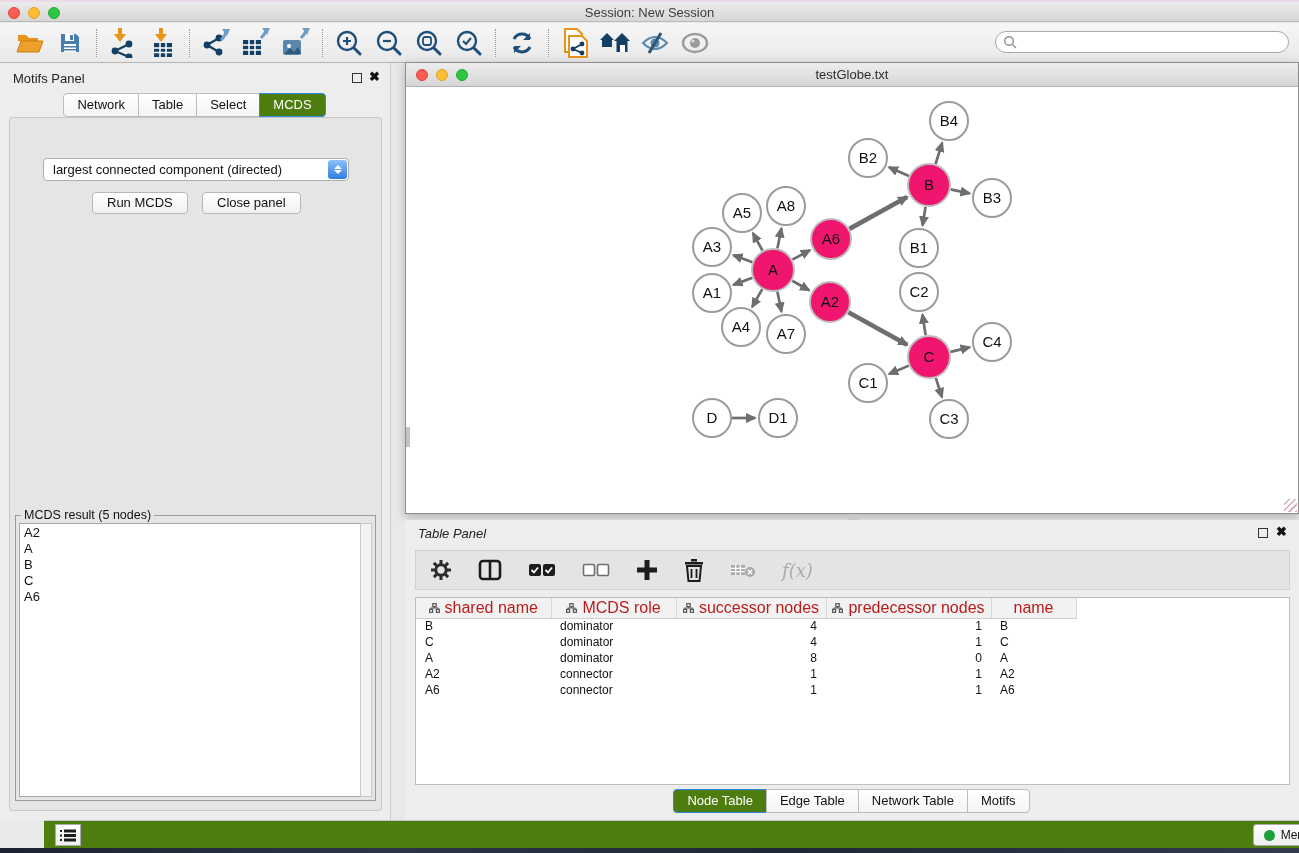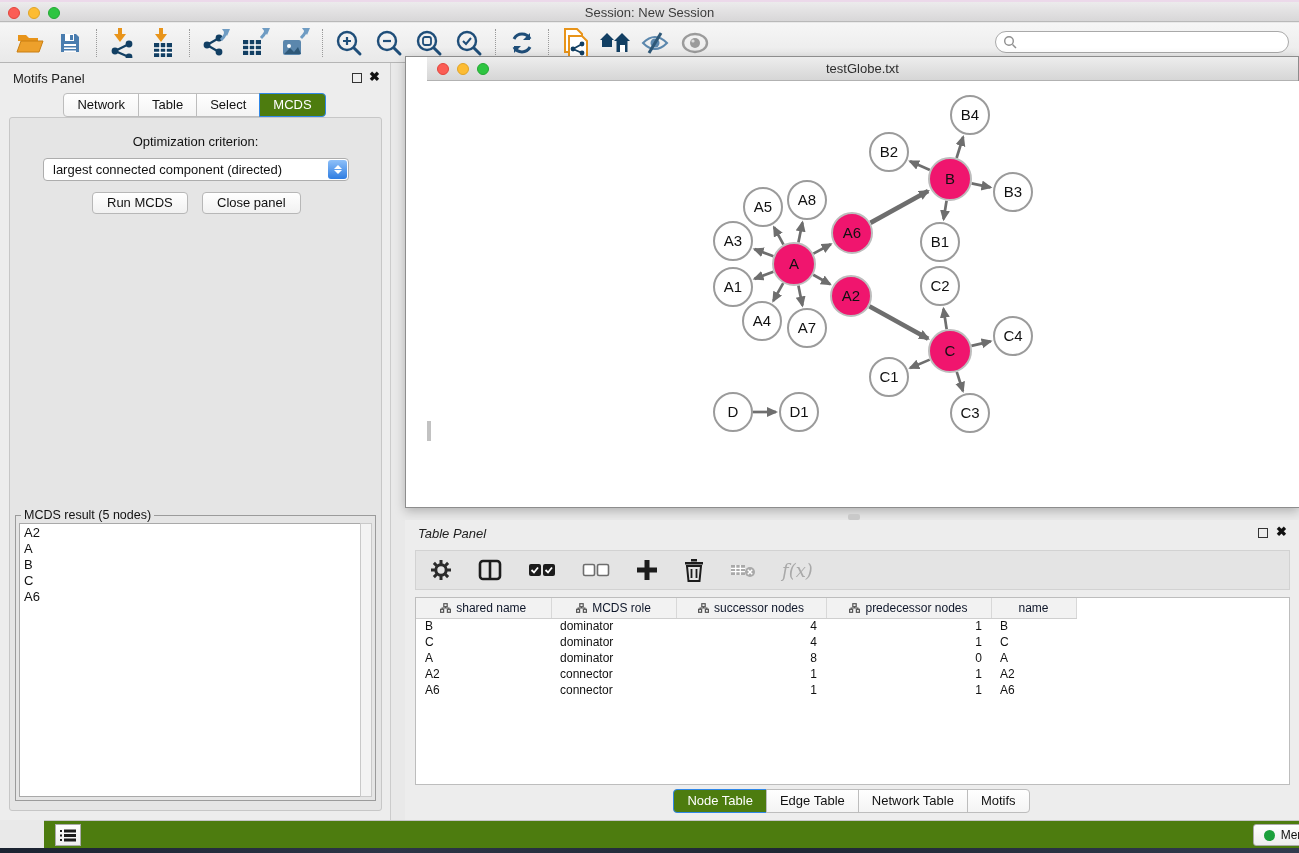--- a/index.html
+++ b/index.html
@@ -55,22 +55,22 @@
     border-radius:4px; font-size:13px; color:#111; text-align:center; line-height:20px; padding:0 14px; }
   .btn-run { left:82px; top:74px; } .btn-close { left:192px; top:74px; }
 
   .result-box { position:absolute; left:5px; top:397px; width:361px; height:286px; border:1px solid #9b9b9b; }
   .result-legend { position:absolute; left:5px; top:-8px; background:#e5e5e5; padding:0 3px; font-size:12.5px; color:#111; }
   .result-list { position:absolute; left:3px; top:7px; right:15px; bottom:3px; background:#fff; border:1px solid #a9a9a9; border-right:none;
     font-size:13px; color:#111; padding:1px 4px; line-height:16px; }
   .result-scroll { position:absolute; right:3px; top:7px; width:12px; bottom:3px; background:#f3f3f3; border:1px solid #c9c9c9; }
 
   
-  .netwin { position:absolute; left:405px; top:56px; width:894px; height:452px; background:#fff;
-    border:1px solid #8d8d8d; box-shadow:0 3px 10px rgba(0,0,0,0.25);padding-left:21px; }
+  .netwin { position:absolute; left:405px; top:62px; width:894px; height:452px; background:#fff;
+    border:1px solid #8d8d8d; box-shadow:0 3px 10px rgba(0,0,0,0.25); }
   .netwin .wtitle { position:relative; height:24px; background:linear-gradient(#ededed,#d6d6d6); border-bottom:1px solid #b2b2b2; }
   .netwin .wtitle .title { position:absolute; left:0; right:0; top:4px; text-align:center; font-size:13px; color:#2e2e2e; }
   .netwin .lights { top:6px; left:10px; }
   .net-canvas { position:relative; width:892px; height:426px; background:#fff; overflow:hidden; }
   .mini-scroll { position:absolute; left:0px; top:340px; width:4px; height:20px; background:#c2c2c2; }
   .resize-grip { position:absolute; right:1px; bottom:1px; width:13px; height:13px;
     background:repeating-linear-gradient(135deg, transparent, transparent 3px, #d9aebe 3px, #d9aebe 4.5px); }
   .split-divider { position:absolute; left:405px; top:514px; width:894px; height:6px; }
   .split-thumb { position:absolute; left:443px; top:0px; width:12px; height:6px; background:#c9c9c9; border-radius:2px; }
 
@@ -79,21 +79,21 @@
   .tpanel .ptitle { position:absolute; left:13px; top:6px; font-size:13px; color:#222;font-style:italic; }
   .tpanel .float-ic { right:31px; top:8px; } .tpanel .close-ic { right:12px; top:4px; }
   .ttoolbar { position:absolute; left:10px; top:30px; width:875px; height:40px; background:#e4e4e4;
     border:1px solid #d2d2d2; display:flex; align-items:center; padding-left:14px; gap:26px; }
   .ttb { display:flex; align-items:center; justify-content:center; }
   .fx { font-family:"DejaVu Serif", serif; font-style:italic; font-size:18px; color:#a9a9a9; }
 
   .datatable-wrap { position:absolute; left:10px; top:77px; width:875px; height:188px; background:#fff; border:1px solid #bdbdbd; overflow:hidden; }
   table.datatable { border-collapse:collapse; table-layout:fixed; width:875px; }
   .datatable th { height:20px; background:#f2f2f2; border-bottom:1px solid #cfcfcf; border-right:1px solid #d8d8d8;
-    font-size:12px; font-weight:normal; color:#0f172a; }
+    font-size:16px; font-weight:normal; color:#b91c1c; }
   .datatable th .hwrap { display:flex; align-items:center; justify-content:center; gap:5px; }
   .datatable th.filler { border-right:none; background:#fff; border-bottom:none; }
   .datatable td { height:16px; font-size:12px; color:#111; padding:0 9px; white-space:nowrap; }
   .datatable td.num { text-align:right; }
 
   .bottom-tabs { position:absolute; left:0; right:0; top:269px; display:flex; justify-content:center; }
 
   
   .statusbar { position:absolute; left:0; top:820px; width:1299px; height:28px; background:#4d7c0f; border-top:1px solid #c6c6c6;margin-left:44px; }
   .list-btn { position:absolute; left:11px; top:3px; width:26px; height:22px; background:linear-gradient(#fff,#eee);
@@ -267,21 +267,20 @@
     <span class="float-ic"></span>
     <span class="close-ic">✖</span>
   </div>
   <div class="segtabs" id="cp-tabs">
       <span class="seg">Network</span>
       <span class="seg">Table</span>
       <span class="seg">Select</span>
       <span class="seg active">MCDS</span>
     </div>
   <div class="cpanel-inner">
-    <div class="opt-label">Optimization criterion:</div>
     <div class="dropdown">
       <span>largest connected component (directed)</span>
       <span class="dd-btn">
           <i class="up"></i>
           <i class="dn"></i>
         </span>
     </div>
     <span class="btn btn-run">Run MCDS</span>
     <span class="btn btn-close">Close panel</span>
     <div class="result-box">

